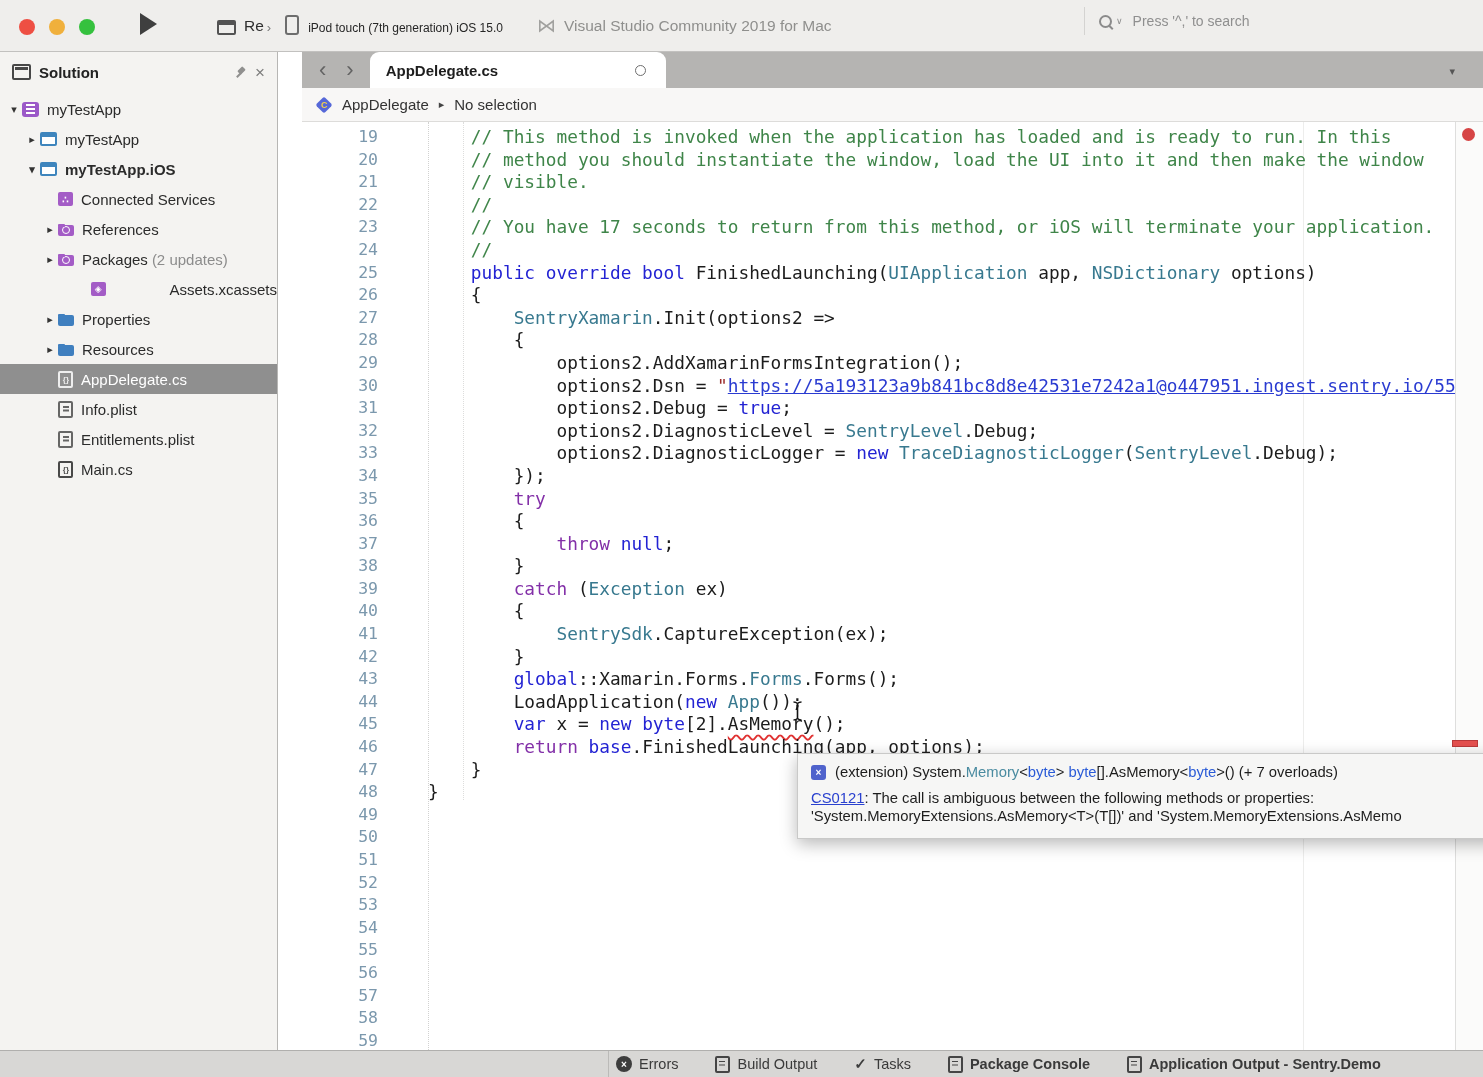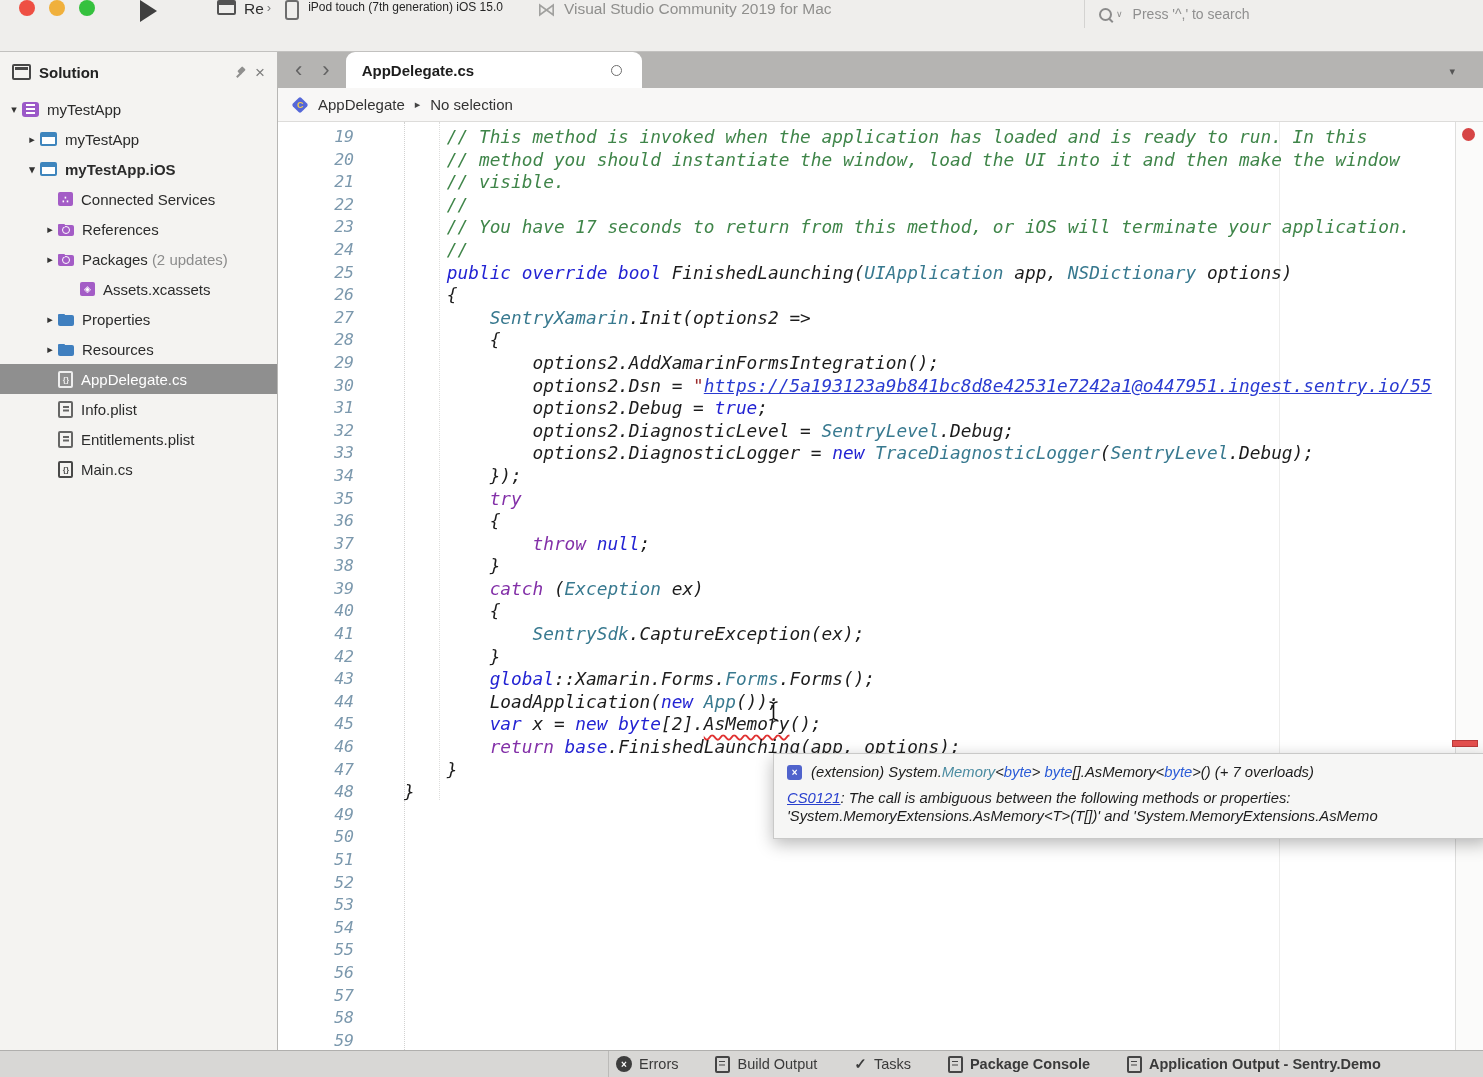--- a/index.html
+++ b/index.html
@@ -2,42 +2,42 @@
 <html><head>
 <meta charset="utf-8">
 <style>
   html,body{margin:0;padding:0;}
   body{width:1483px;height:1077px;overflow:hidden;background:#fff;
        font-family:"Liberation Sans",sans-serif;-webkit-font-smoothing:antialiased;}
   .window{width:1483px;height:1077px;display:flex;flex-direction:column;}
 
   
   .toolbar{height:51px;background:#efeeec;border-bottom:1px solid #c2c1bf;flex:none;}
-  .tb-row{height:35px;display:flex;align-items:flex-start;}
+  .tb-row{height:35px;display:flex;align-items:flex-end;}
   .lights{display:flex;gap:14px;margin-left:19px;}
   .light{width:16px;height:16px;border-radius:50%;}
   .play{width:0;height:0;border-left:17px solid #3f3f3f;border-top:11px solid transparent;
         border-bottom:11px solid transparent;margin-left:45px;cursor:pointer;}
   .winicon{width:15px;height:11px;border:2px solid #535353;border-radius:2px;position:relative;margin-left:60px;}
   .winicon::before{content:"";position:absolute;left:0;right:0;top:0;height:2.5px;background:#535353;}
   .cfg-label{font-size:15.5px;color:#2e2e2e;margin-left:8px;}
   .cfg-chev{font-size:13px;color:#7a7a7a;margin-left:3px;}
   .phone{width:10px;height:16px;border:2px solid #6d6d6d;border-radius:3px;margin-left:14px;}
   .device{font-size:12px;color:#262626;margin-left:9px;}
   .vslogo{font-size:19px;color:#a0a09e;margin-left:34px;line-height:1;}
   .apptitle{font-size:15.5px;color:#8f8f8d;margin-left:8px;}
   .search{display:flex;align-items:center;margin-left:auto;margin-right:12px;
           border-left:1px solid #d4d3d1;padding-left:14px;height:28px;flex:1;max-width:372px;cursor:text;}
   .mag{width:9px;height:9px;border:2px solid #8b8b8b;border-radius:50%;position:relative;flex:none;}
   .mag::after{content:"";position:absolute;width:2px;height:5px;background:#8b8b8b;left:9px;top:8px;transform:rotate(-45deg);}
   .mag-chev{font-size:9px;color:#8b8b8b;margin-left:4px;}
   .search-ph{font-size:14px;color:#8f8f8f;margin-left:10px;white-space:nowrap;}
 
   
-  .main{flex:1;display:flex;min-height:0;}
+  .main{flex:1;display:flex;min-height:0;gap:24px;}
   .sidebar{width:277px;flex:none;background:#f4f3f1;border-right:1px solid #b7b6b4;overflow:hidden;}
   .sb-head{height:40px;display:flex;align-items:center;padding:0 12px;gap:8px;}
   .sb-head-icon{width:15px;height:12px;border:2px solid #474747;border-radius:2px;position:relative;flex:none;}
   .sb-head-icon::before{content:"";position:absolute;left:1px;right:1px;top:1px;height:3px;background:#474747;}
   .sb-title{font-size:15px;font-weight:700;color:#222;flex:1;}
   .pin{width:12px;height:12px;position:relative;opacity:.75;cursor:pointer;}
   .pin::before{content:"";position:absolute;width:5px;height:7px;background:#6f6f6f;border-radius:1px;left:4px;top:1px;transform:rotate(45deg);}
   .pin::after{content:"";position:absolute;width:1.5px;height:6px;background:#6f6f6f;left:3px;top:6px;transform:rotate(45deg);}
   .sb-close{font-size:17px;color:#7d7d7d;line-height:1;cursor:pointer;}
   .tree{margin-top:2px;}
@@ -78,21 +78,21 @@
   .tab-dd{position:absolute;right:28px;top:13px;font-size:11px;color:#555;cursor:pointer;}
   .breadcrumb{height:33px;background:#f8f7f6;border-bottom:1px solid #dddcda;flex:none;
               display:flex;align-items:center;padding-left:16px;gap:10px;}
   .classicon{width:12px;height:12px;background:#5668d8;transform:rotate(45deg);border-radius:2px;
              display:flex;align-items:center;justify-content:center;margin-right:2px;}
   .classicon::after{content:"C";transform:rotate(-45deg);color:#f6d04b;font-size:9px;font-weight:700;}
   .bc-item{font-size:15px;color:#333;cursor:pointer;}
   .bc-sep{font-size:11px;color:#444;}
 
   
-  .code-area{position:relative;flex:1;background:#fff;overflow:hidden;font-style:italic;}
+  .code-area{position:relative;flex:1;background:#fff;overflow:hidden;}
   .code{position:absolute;inset:0;padding-top:4px;}
   .cl{display:flex;height:22.6px;line-height:22.6px;font-family:"DejaVu Sans Mono",monospace;
       font-size:17.8px;white-space:pre;}
   .ln{width:76px;flex:none;text-align:right;color:#7b98ad;font-size:16.5px;}
   .ct{flex:none;padding-left:50px;color:#1c1c1c;}
   .tk-c{color:#3f8549;}
   .tk-k{color:#2323d3;}
   .tk-ctl{color:#8330a8;}
   .tk-t{color:#38798f;}
   .tk-p{color:#1c1c1c;}
@@ -195,21 +195,21 @@
             <span class="caret">▸</span>
             <span class="ic ic-folder-purple"></span>
             <span>References</span>
           </div>
           <div class="sb-row" style="padding-left: 42px;">
             <span class="caret">▸</span>
             <span class="ic ic-folder-purple"></span>
             <span>Packages</span>
             <span class="suffix">(2 updates)</span>
           </div>
-          <div class="sb-row" style="padding-left: 64px;">
+          <div class="sb-row" style="padding-left: 19px; justify-content: space-between;">
             <span class="caret"></span>
             <span class="ic ic-assets"></span>
             <span>Assets.xcassets</span>
           </div>
           <div class="sb-row" style="padding-left: 42px;">
             <span class="caret">▸</span>
             <span class="ic ic-folder-blue"></span>
             <span>Properties</span>
           </div>
           <div class="sb-row" style="padding-left: 42px;">

